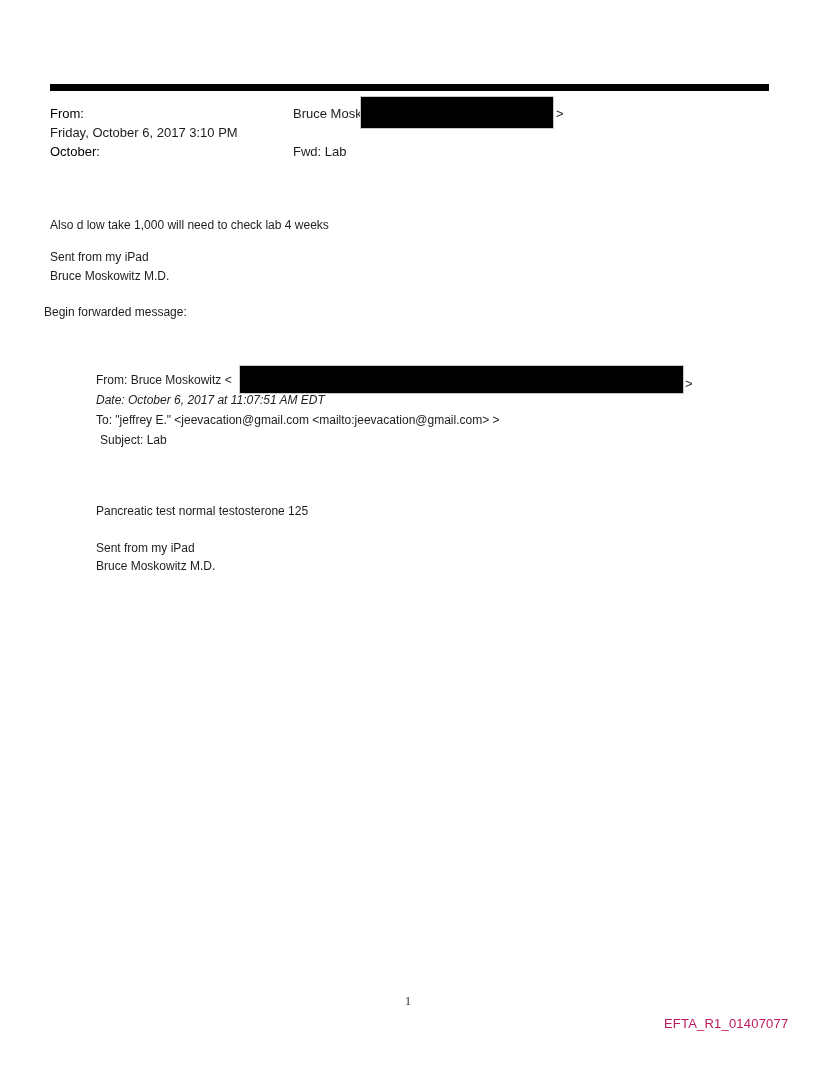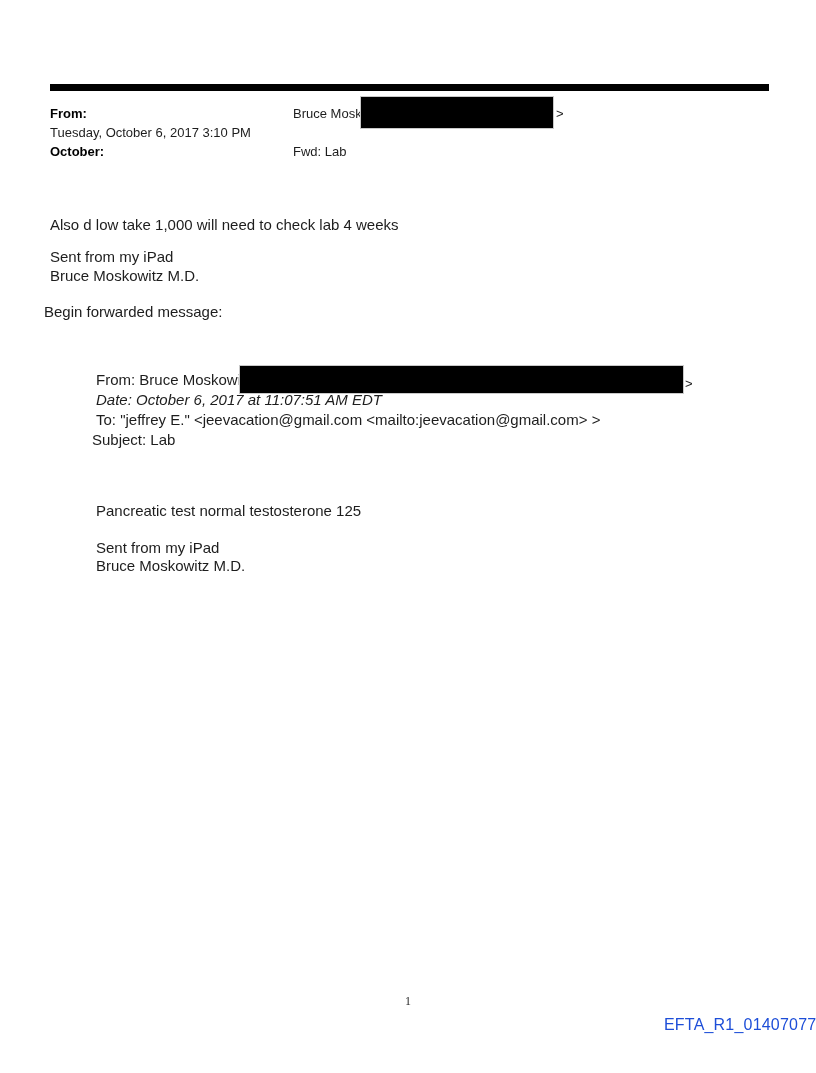--- a/index.html
+++ b/index.html
@@ -29,34 +29,34 @@
     left: 50px;
     top: 104px;
     width: 716px;
     font-size: 13px;
     line-height: 19px;
   }
   .hdr-row { display: flex; }
   .hdr-label {
     flex: 0 0 auto;
     width: 243px;
-    font-weight: bold;
+    font-weight: normal;
     color: #000000;
   }
   .hdr-value { flex: 1 1 auto; white-space: pre; }
   .redaction {
     position: absolute;
     background: #000000;
     box-shadow: 0 0 0 1px #c9c9c9;
   }
   #redact-1 { left: 361px; top: 97px;  width: 192px; height: 31px; }
   #redact-2 { left: 240px; top: 366px; width: 443px; height: 27px; }
   .line {
     position: absolute;
-    font-size: 15px;
+    font-size: 12px;
     line-height: 16px;
     white-space: pre;
   }
   .suffix {
     position: absolute;
     font-size: 13px;
     line-height: 16px;
   }
   .page-number {
     position: absolute;
@@ -65,60 +65,60 @@
     width: 816px;
     text-align: center;
     font-family: "Liberation Serif", serif;
     font-size: 12px;
     color: #2a2a2a;
   }
   .bates {
     position: absolute;
     left: 664px;
     top: 1016px;
-    font-size: 16px;
+    font-size: 13px;
     letter-spacing: 0.2px;
-    color: #1d4ed8;
+    color: #be185d;
   }
 </style>
 </head>
 <body>
 
 <div class="page">
 
   <div class="rule"></div>
 
   <div class="hdr">
     <div class="hdr-row">
       <span class="hdr-label">From:</span>
       <span class="hdr-value">Bruce Moskowitz &lt;</span>
     </div>
     <div class="hdr-row">
-      <span class="hdr-value">Tuesday, October 6, 2017 3:10 PM</span>
+      <span class="hdr-value">Friday, October 6, 2017 3:10 PM</span>
     </div>
     <div class="hdr-row">
       <span class="hdr-label">October:</span>
       <span class="hdr-value">Fwd: Lab</span>
     </div>
   </div>
 
   <div class="redaction" id="redact-1"></div>
   <span class="suffix" style="left:556px; top:106px;">&gt;</span>
 
   <div class="line" style="left:50px; top:217px;">Also d low take 1,000 will need to check lab 4 weeks</div>
   <div class="line" style="left:50px; top:249px;">Sent from my iPad</div>
   <div class="line" style="left:50px; top:268px;">Bruce Moskowitz M.D.</div>
   <div class="line" style="left:44px; top:304px;">Begin forwarded message:</div>
 
   <div class="line" style="left:96px; top:372px;">From: Bruce Moskowitz &lt;</div>
   <div class="redaction" id="redact-2"></div>
   <span class="suffix" style="left:685px; top:376px;">&gt;</span>
   <div class="line" style="left:96px; top:392px;font-style:italic;">Date: October 6, 2017 at 11:07:51 AM EDT</div>
   <div class="line" style="left:96px; top:412px;">To: "jeffrey E." &lt;jeevacation@gmail.com &lt;mailto:jeevacation@gmail.com&gt; &gt;</div>
-  <div class="line" style="left:92px; top:432px;">Subject: Lab</div>
+  <div class="line" style="left:100px; top:432px;">Subject: Lab</div>
 
   <div class="line" style="left:96px; top:503px;">Pancreatic test normal testosterone 125</div>
   <div class="line" style="left:96px; top:540px;">Sent from my iPad</div>
   <div class="line" style="left:96px; top:558px;">Bruce Moskowitz M.D.</div>
 
   <div class="page-number">1</div>
   <div class="bates">EFTA_R1_01407077</div>
 
 </div>
 

